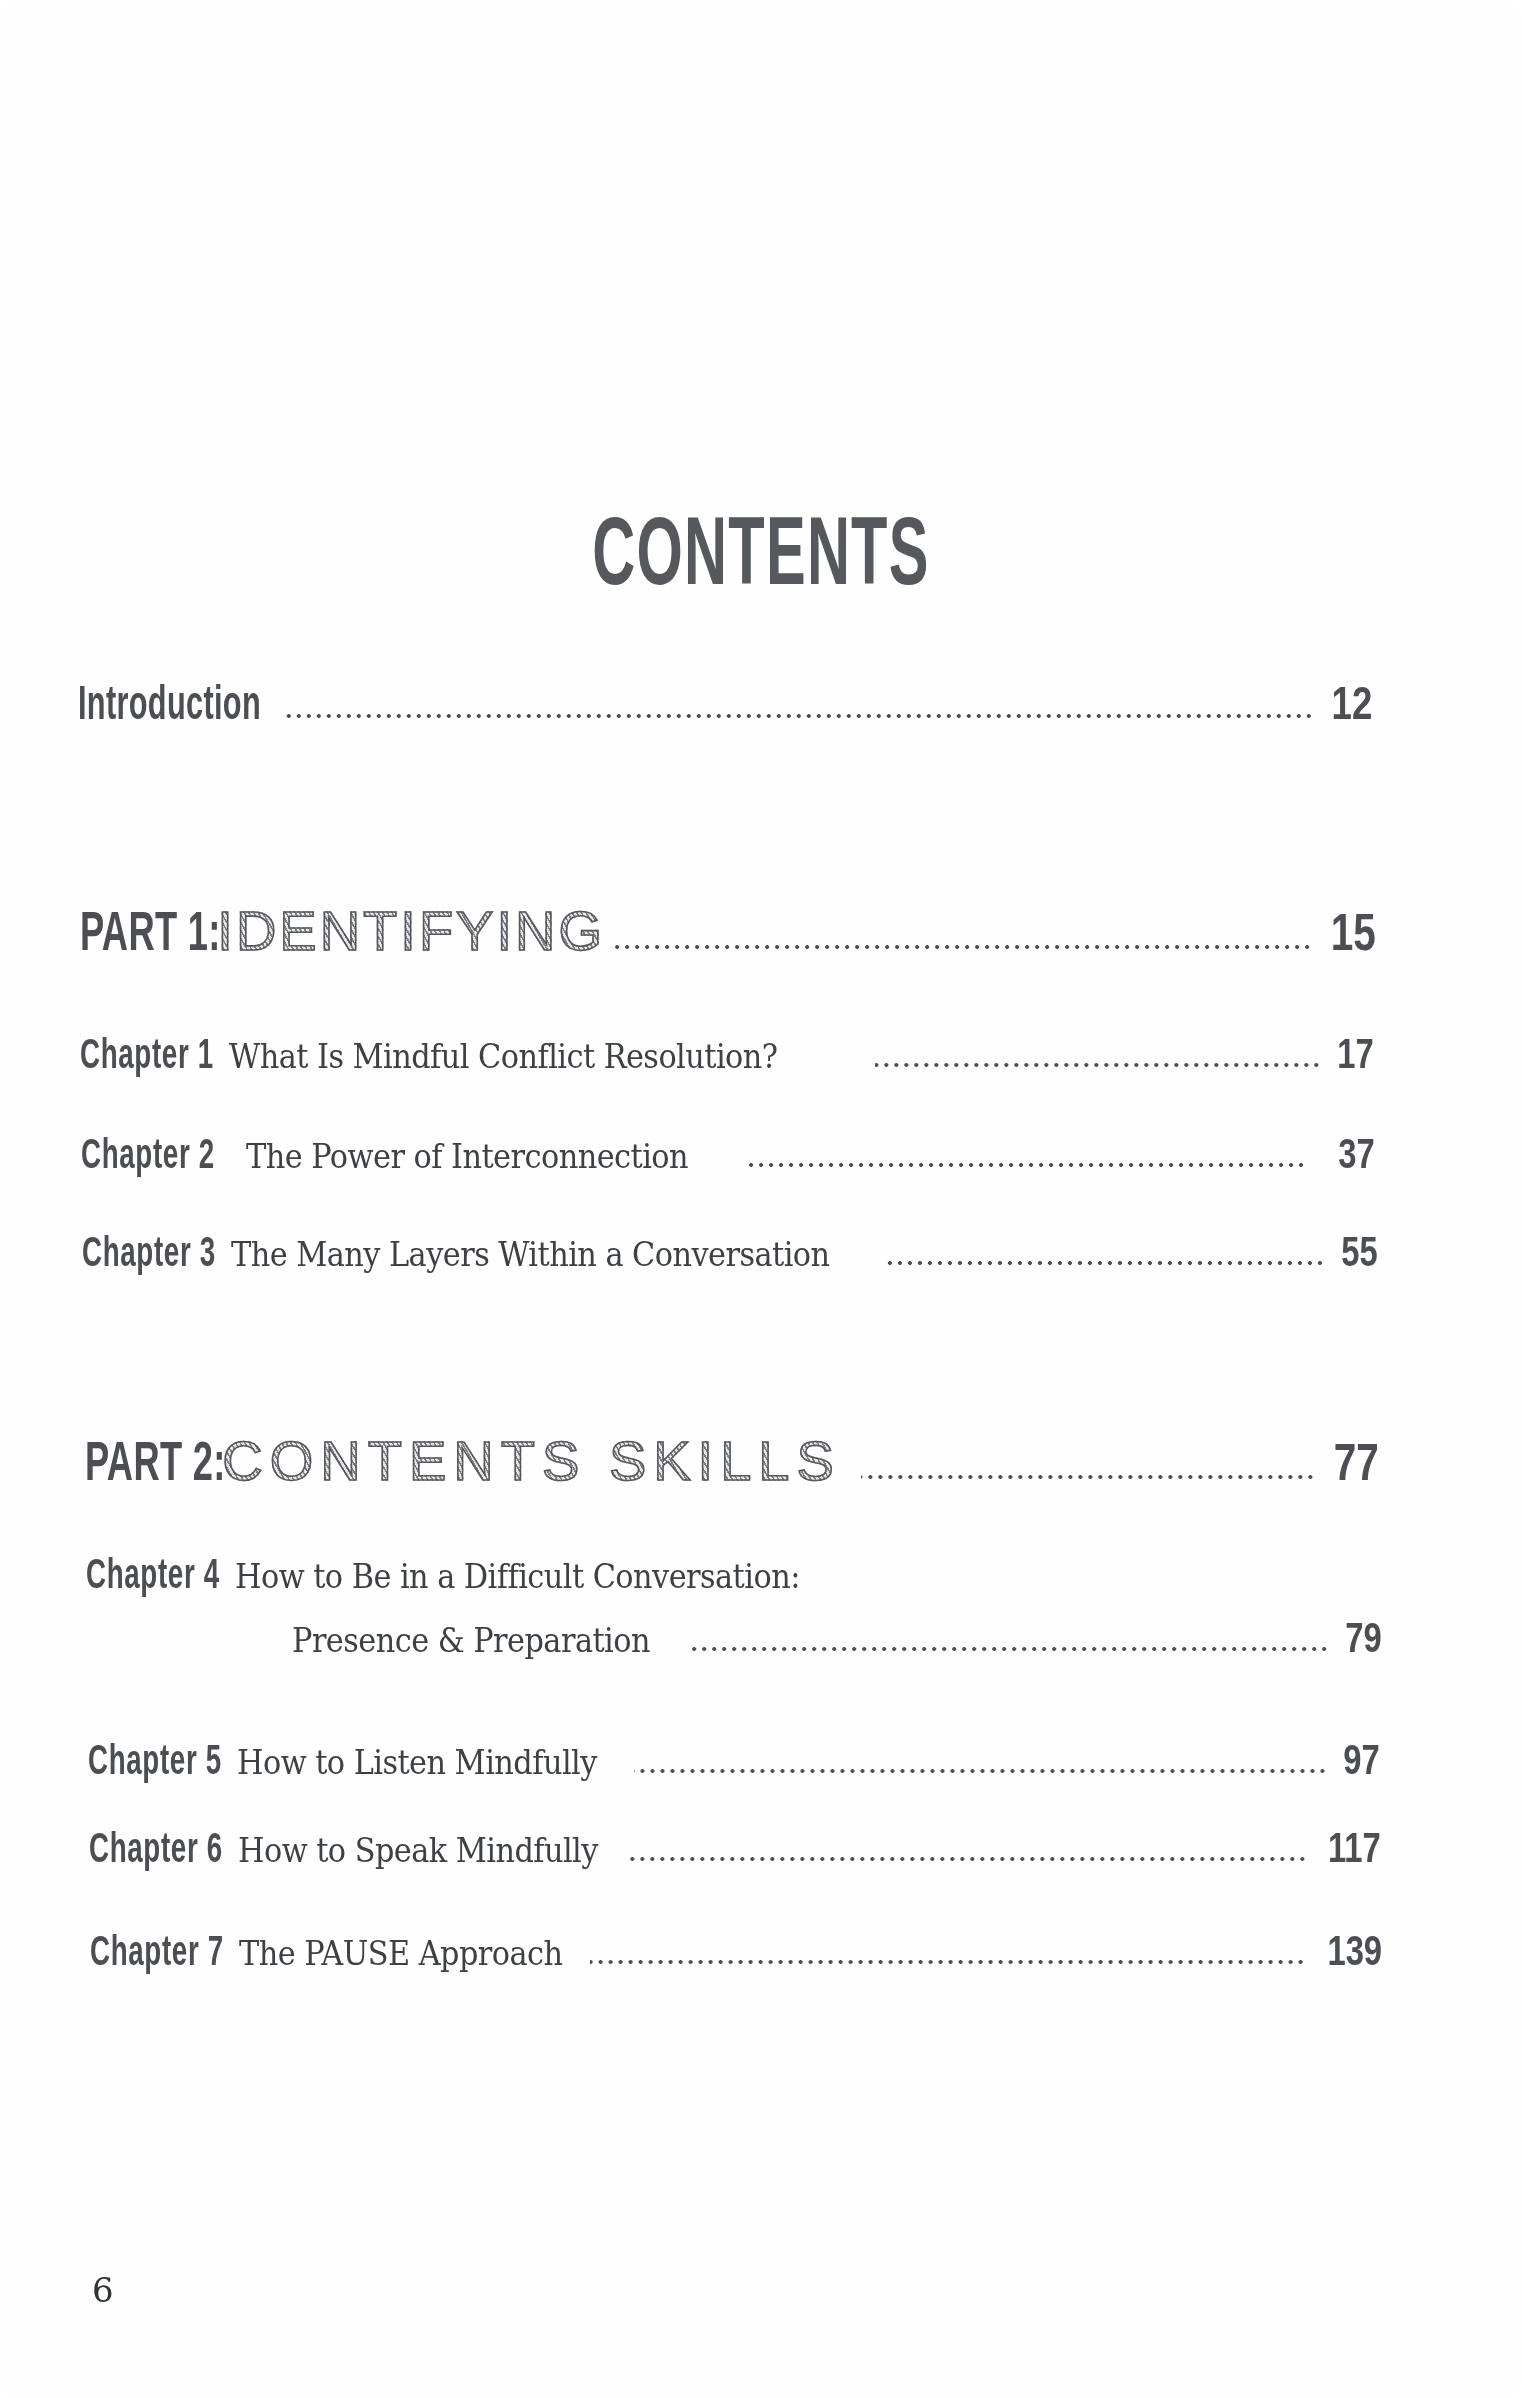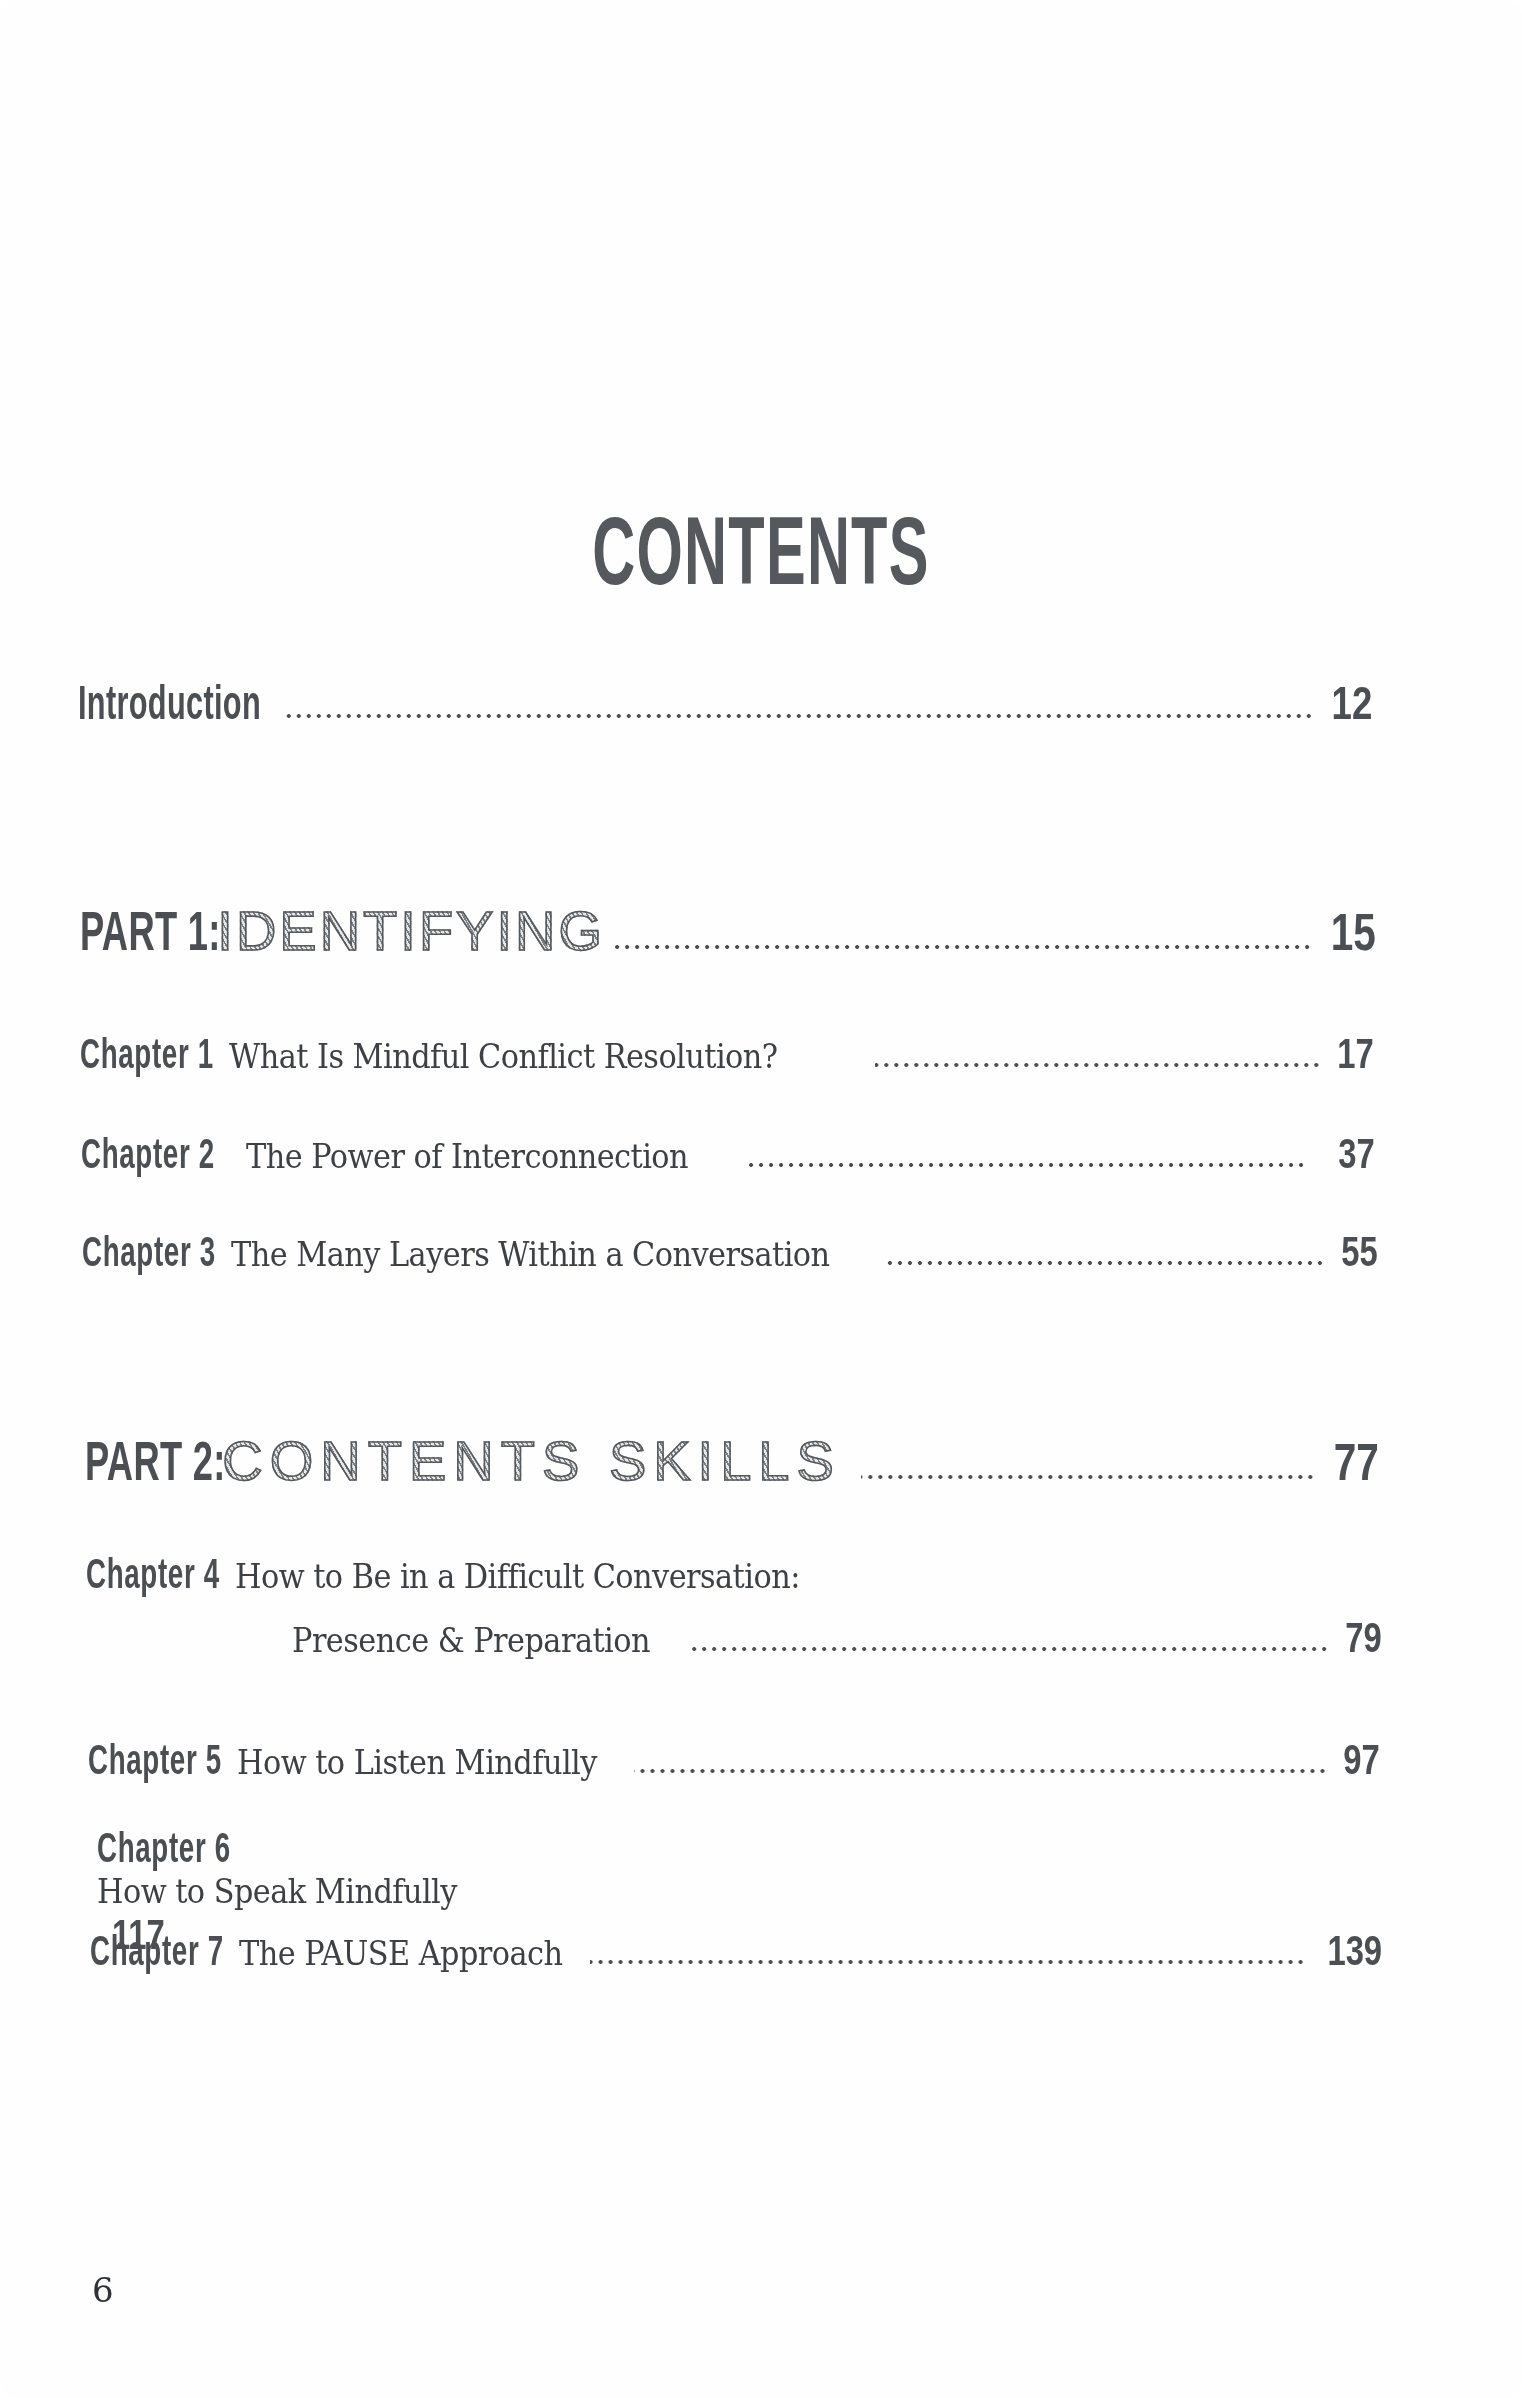--- a/index.html
+++ b/index.html
@@ -101,21 +101,21 @@
   .chap { height: 52px; }
   .chap .chap-label { margin-right: -62px; }
   .chap .chap-title { margin-left: 8px; }
 
   .ch1 { left: 80px;  width: 1294px; top: 1030px; }
   .ch2 { left: 81px;  width: 1294px; top: 1130px; gap: 16px; }
   .ch3 { left: 82px;  width: 1296px; top: 1228px; }
   .ch4 { left: 86px;  width: 1296px; top: 1550px; }
   .ch4b { left: 292px; width: 1090px; top: 1614px; height: 52px; }
   .ch5 { left: 88px;  width: 1292px; top: 1724px; margin-top: 12px; }
-  .ch6 { left: 89px;  width: 1292px; top: 1824px; flex-direction: column; }
+  .ch6 { left: 89px;  width: 1292px; top: 1824px; }
   .ch7 { left: 90px;  width: 1292px; top: 1927px; }
 
   .ch4 .spacer { flex: 1 1 auto; }
 
   .page-number {
     position: absolute;
     left: 92px;
     top: 2270px;
     font-family: "DejaVu Serif", serif;
     font-size: 34px;

